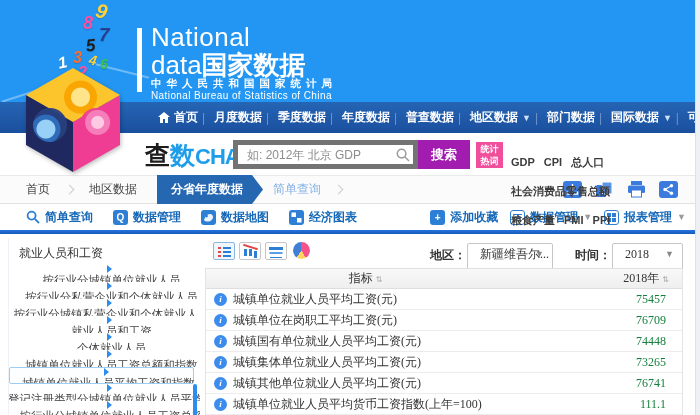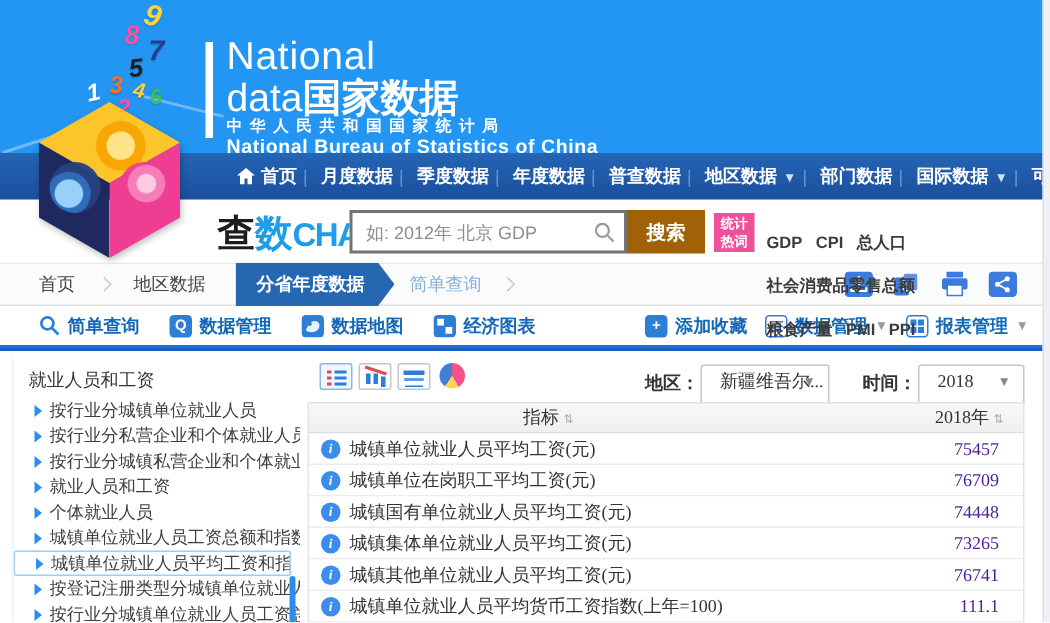--- a/index.html
+++ b/index.html
@@ -7,21 +7,21 @@
   .screen { position:relative; width:700px; height:415px; overflow:hidden; background:#fff; }
 
   
   .hd { position:absolute; left:0; top:0; width:700px; height:102px; background:#2296f2; overflow:hidden; }
   .ray { position:absolute; background:rgba(255,255,255,.35); height:2px; border-radius:2px; }
   .brand-bar { position:absolute; left:137px; top:28px; width:5px; height:64px; background:#fff; }
   .brand1 { position:absolute; left:151px; top:22px; font-size:26px; color:#fff; font-weight:400; letter-spacing:.5px; }
   .brand2 { position:absolute; left:151px; top:48px; font-size:26px; color:#fff; }
   .brand2 b { font-weight:700; }
   .brand-cn { position:absolute; left:151px; top:77px; font-size:10.5px; color:#fff; font-weight:700; letter-spacing:5px; white-space:nowrap; }
-  .brand-en { position:absolute; left:151px; top:90px; font-size:13px; color:#fff; font-weight:700; letter-spacing:.4px; white-space:nowrap; }
+  .brand-en { position:absolute; left:151px; top:90px; font-size:10px; color:#fff; font-weight:400; letter-spacing:.4px; white-space:nowrap; }
   .num { position:absolute; font-weight:700; font-style:italic; text-shadow:0 1px 1px rgba(0,0,0,.15); }
 
   
   .cube { position:absolute; left:26px; top:68px; width:94px; height:104px; z-index:30; filter:drop-shadow(1px 2px 2px rgba(0,0,0,.25)); }
   .cube .face { position:absolute; left:0; top:0; width:100%; height:100%; }
   .f-top { clip-path:polygon(50% 0,100% 26%,50% 52%,0 26%); background:radial-gradient(circle at 58% 28%, #ffe48a 0 9px, #f9a602 10px 16px, #fcc52c 17px); }
   .f-left { clip-path:polygon(0 26%,50% 52%,50% 100%,0 74%); background:#20295f; }
   .f-right { clip-path:polygon(50% 52%,100% 26%,100% 74%,50% 100%); background:#ee3d93; }
   .orb-l { position:absolute; left:7px; top:40px; width:34px; height:34px; border-radius:50%;
            background:radial-gradient(circle at 38% 62%, #9fd9ff 0 9px, #2f6fbe 10px 14px, #28407f 15px); opacity:.95; }
@@ -32,24 +32,24 @@
   .nav { position:absolute; left:0; top:102px; width:700px; height:31px; background:linear-gradient(#2565b4,#1a4f9e); display:flex; align-items:center; padding-left:150px; z-index:10; }
   .nav-item { display:flex; align-items:center; gap:4px; color:#fff; font-size:12px; font-weight:700; padding:0 8px; white-space:nowrap; cursor:pointer; position:relative; }
   .nav-item + .nav-item::before { content:"|"; color:#6f94c9; position:absolute; left:-4px; font-weight:400; }
   .ncaret { font-size:9px; color:#cfe0f5; }
 
   
   .srch { position:absolute; left:0; top:133px; width:700px; height:42px; background:#fff; z-index:5; }
   .cha-logo { position:absolute; left:145px; top:6px; font-size:25px; font-weight:700; white-space:nowrap; }
   .cha-logo .blk { color:#1c1c1c; } .cha-logo .blu { color:#1e9dea; }
   .cha-en { color:#1e9dea; font-size:22px; letter-spacing:-1px; }
-  .s-input { position:absolute; left:233px; top:7px; width:185px; height:29px; border:2px solid #737373; padding:0 26px 0 9px; font-size:12px; color:#333; font-family:"Liberation Sans",sans-serif; }
+  .s-input { position:absolute; left:233px; top:7px; width:185px; height:29px; border:5px solid #737373; padding:0 26px 0 9px; font-size:12px; color:#333; font-family:"Liberation Sans",sans-serif; }
   .s-input::placeholder { color:#8d8d8d; }
   .mag { position:absolute; left:396px; top:15px; width:14px; height:14px; }
-  .s-btn { position:absolute; left:418px; top:7px; width:52px; height:29px; background:#a16207; color:#fff; border:none; font-size:13px; font-weight:700; cursor:pointer; font-family:"Liberation Sans",sans-serif; }
+  .s-btn { position:absolute; left:418px; top:7px; width:52px; height:29px; background:#a21caf; color:#fff; border:none; font-size:13px; font-weight:700; cursor:pointer; font-family:"Liberation Sans",sans-serif; }
   .hot-badge { position:absolute; left:476px; top:9px; width:27px; height:26px; background:#f0509b; color:#fff; font-size:9px; font-weight:700; line-height:12px; text-align:center; padding-top:1px; }
   .hotwords { position:absolute; left:511px; top:8px; width:182px; font-size:11px; color:#3c3c3c; font-weight:700; line-height:15px; }
   .hotwords span { margin-right:9px; cursor:pointer; white-space:nowrap; display:inline-block;margin-top:14px; }
 
   
   .crumb { position:absolute; left:0; top:175px; width:700px; height:29px; background:#fbfbfc; border-top:1px solid #e9e9e9; border-bottom:1px solid #e2e2e2; display:flex; align-items:center; z-index:4; }
   .c-item { font-size:12px; color:#444; padding:0 10px; cursor:pointer; white-space:nowrap; }
   .c-sep { width:7px; height:7px; border-top:1px solid #ccc; border-right:1px solid #ccc; transform:rotate(45deg); margin:0 6px; }
   .c-active { height:29px; line-height:29px; background:#2667b1; color:#fff; font-weight:700; font-size:12px; padding:0 20px 0 14px; clip-path:polygon(0 0,calc(100% - 11px) 0,100% 50%,calc(100% - 11px) 100%,0 100%); margin:0 2px 0 10px; cursor:pointer; }
   .c-link { color:#83b1e2; font-size:12px; padding:0 8px; cursor:pointer; }
@@ -64,21 +64,21 @@
   .isq { width:15px; height:15px; border-radius:3px; background:#2d7fd6; color:#fff; font-size:10px; font-weight:700; display:flex; align-items:center; justify-content:center; }
   .isq.outline { background:#fff; border:1px solid #2d7fd6; color:#2d7fd6; position:relative; }
   .lines::before { content:""; position:absolute; left:2px; top:3px; width:9px; height:1.6px; background:#2d7fd6; box-shadow:0 3px 0 #2d7fd6, 0 6px 0 #2d7fd6; }
   .grid4::before { content:""; position:absolute; left:2px; top:2px; width:4px; height:4px; background:#2d7fd6; box-shadow:5px 0 0 #2d7fd6, 0 5px 0 #2d7fd6, 5px 5px 0 #2d7fd6; }
   .tcaret { color:#9a9a9a; font-size:9px; }
   .blue-bar { position:absolute; left:0; top:230px; width:700px; height:4px; background:linear-gradient(#2574e0,#1659b8); z-index:4; }
 
   
   .side { position:absolute; left:8px; top:238px; width:192px; height:177px; overflow:hidden; border-left:1px solid #eef2f6; }
   .side-title { font-size:12px; color:#333; padding:7px 0 3px 10px; }
-  .side-item { display:flex; align-items:center; height:17px; padding-left:14px; cursor:pointer; }
+  .side-item { display:flex; align-items:center; height:17px; padding-left:14px; cursor:pointer;flex-direction:column; }
   .tri { width:0; height:0; border-left:5px solid #2d8cf0; border-top:4px solid transparent; border-bottom:4px solid transparent; margin-right:5px; flex:none; }
   .side-label { font-size:11.5px; color:#404040; white-space:nowrap; overflow:hidden; }
   .side-item.sel { border:1px solid #9ecdf0; border-radius:2px; background:#fdfeff; margin-right:6px; }
   .side-thumb { position:absolute; right:3px; top:146px; width:4px; height:44px; background:#2d8cf0; border-radius:2px; }
 
   
   .main { position:absolute; left:205px; top:238px; width:480px; height:177px;font-family:Liberation Serif, serif; }
   .view-row { position:absolute; left:0; top:4px; width:480px; height:22px; }
   .vicon { position:absolute; top:0; width:22px; height:18px; border:1px solid #c6c6c6; background:#fff; border-radius:2px; cursor:pointer; }
   .vicon.sel { border-color:#8fb6dd; background:#eff6fc; }
@@ -93,21 +93,21 @@
   .flt-box .fcaret { position:absolute; right:8px; top:0; color:#888; font-size:9px; line-height:20px; }
 
   .tbl { position:absolute; left:0; top:30px; width:478px; height:147px; border-left:1px solid #e4e4e4; border-right:1px solid #e4e4e4; }
   .th { display:flex; height:21px; background:linear-gradient(#f8f8f8,#efefef); border-top:1px solid #e0e0e0; border-bottom:1px solid #dedede; align-items:center; font-size:12px; color:#333;gap:48px; }
   .th-ind { flex:1; text-align:center; cursor:pointer; }
   .th-year { width:110px; text-align:right; padding-right:14px; cursor:pointer; }
   .sortg { display:inline-block; margin-left:3px; color:#a9a9a9; font-size:8px; letter-spacing:-1px; }
   .tr { display:flex; height:21px; align-items:center; border-bottom:1px solid #ececec; background:#fff; }
   .td-ind { flex:1; display:flex; align-items:center; gap:6px; padding-left:8px; font-size:12px; color:#333; overflow:hidden; white-space:nowrap; }
   .info { width:13px; height:13px; border-radius:50%; background:#3b8ced; color:#fff; font-size:9px; font-weight:700; display:flex; align-items:center; justify-content:center; flex:none; cursor:pointer; font-style:italic; }
-  .td-val { width:110px; text-align:right; padding-right:16px; font-size:12px; color:#4c1d95; }
+  .td-val { width:110px; text-align:right; padding-right:16px; font-size:12px; color:#15803d; }
 
   .scroll-strip { position:absolute; right:0; top:0; width:5px; height:415px; background:#edf1f6; border-left:1px solid #dde2e8; z-index:60; }
 </style>
 </head>
 <body>
 
 <div class="screen">
 
   <div class="hd">
     <div class="ray" style="left:0;top:90px;width:70px;transform:rotate(-18deg);"></div>

